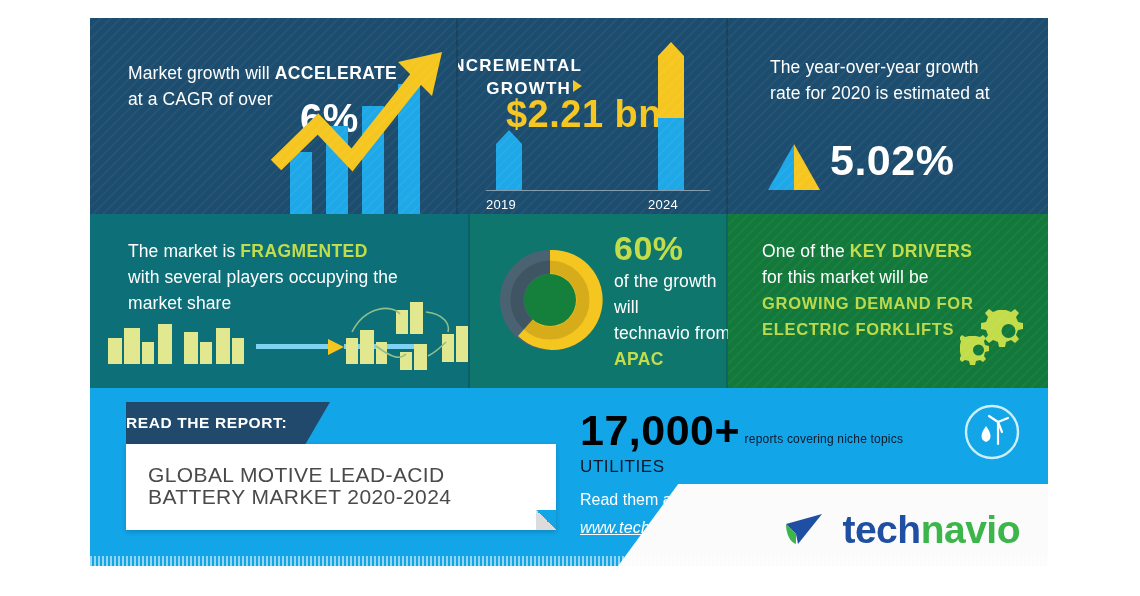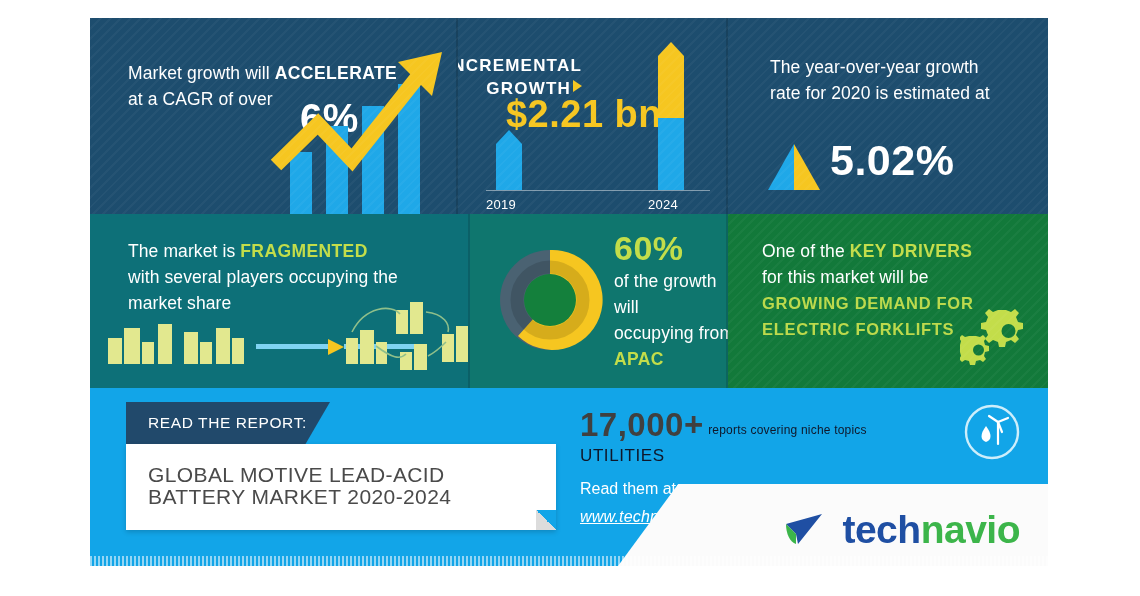--- a/index.html
+++ b/index.html
@@ -69,29 +69,29 @@
   .apac-num{font-size:34px;font-weight:700;color:#c3dd4a;line-height:40px;letter-spacing:.5px;}
 
   
   .drv-text{position:absolute;left:34px;top:24px;width:270px;}
   .drv-strong{font-size:16.5px;font-weight:700;letter-spacing:.7px;line-height:25px;}
   .gears{position:absolute;right:16px;bottom:18px;width:72px;height:64px;}
 
   
   .readbanner{position:absolute;left:36px;top:14px;width:204px;height:42px;background:#21496b;
     clip-path:polygon(0 0,100% 0,88% 100%,0 100%);display:flex;align-items:center;}
-  .readbanner span{margin-left:22px;color:#ffffff;font-size:15.5px;font-weight:400;letter-spacing:.6px;}
+  .readbanner span{color:#ffffff;font-size:15.5px;font-weight:700;letter-spacing:.6px;}
   .reportcard{position:absolute;left:36px;top:56px;width:430px;height:86px;background:#ffffff;
     box-shadow:0 2px 5px rgba(0,0,0,.18);}
   .reportcard .title{position:absolute;left:22px;top:20px;color:#4a4a4a;font-size:21px;line-height:22px;letter-spacing:.4px;}
   .fold{position:absolute;right:0;bottom:0;width:20px;height:20px;
     background:linear-gradient(225deg,#12a5e8 50%,#dcdcdc 50%);}
 
   .stat{position:absolute;left:490px;top:18px;width:420px;}
-  .stat .big{font-size:33px;font-weight:700;color:#404040;letter-spacing:.5px;vertical-align:-2px;}
+  .stat .big{font-size:43px;font-weight:700;color:#000000;letter-spacing:.5px;vertical-align:-2px;}
   .stat .small{font-size:12px;color:#0f172a;letter-spacing:.2px;}
   .stat .sector{display:block;margin-top:2px;font-size:17px;color:#0f172a;letter-spacing:.6px;}
   .stat .readat{display:block;margin-top:14px;font-size:16px;color:#ffffff;}
   .stat .url{display:block;margin-top:10px;font-size:16px;font-style:italic;color:#ffffff;text-decoration:underline;letter-spacing:.2px;}
 
   .utilicon{position:absolute;right:26px;top:14px;width:60px;height:60px;}
 
   .logoplate{position:absolute;right:0;bottom:0;width:430px;height:82px;background:#fbfbfb;
     clip-path:polygon(14% 0,100% 0,100% 100%,0 100%);}
   .logo{position:absolute;right:28px;bottom:14px;display:flex;align-items:center;}
@@ -218,21 +218,21 @@
       <div class="panel p-apac">
         <svg class="donut" viewBox="0 0 116 116">
           <circle cx="58" cy="58" r="50" fill="#4a6272"></circle>
           <path d="M58 58 L58 8 A50 50 0 1 1 26 94 Z" fill="#f6c620"></path>
           <circle cx="58" cy="58" r="33" fill="none" stroke="rgba(0,0,0,.13)" stroke-width="13"></circle>
           <circle cx="58" cy="58" r="26" fill="#14803c"></circle>
         </svg>
         <div class="apac-text txt">
           <div class="apac-num">60%</div>
           <span>of the growth will</span><br>
-          <span>occupying from</span><br>
+          <span>technavio from</span><br>
           <b class="hl-lime">APAC</b>
         </div>
         <div class="seam" style="right:0;"></div>
       </div>
 
       <div class="panel p-drivers hatch">
         <div class="drv-text txt">
           <span>One of the </span><b class="hl-lime">KEY DRIVERS</b><br>
           <span>for this market will be</span><br>
           <span class="hl-lime2 drv-strong">GROWING DEMAND FOR</span><br>

